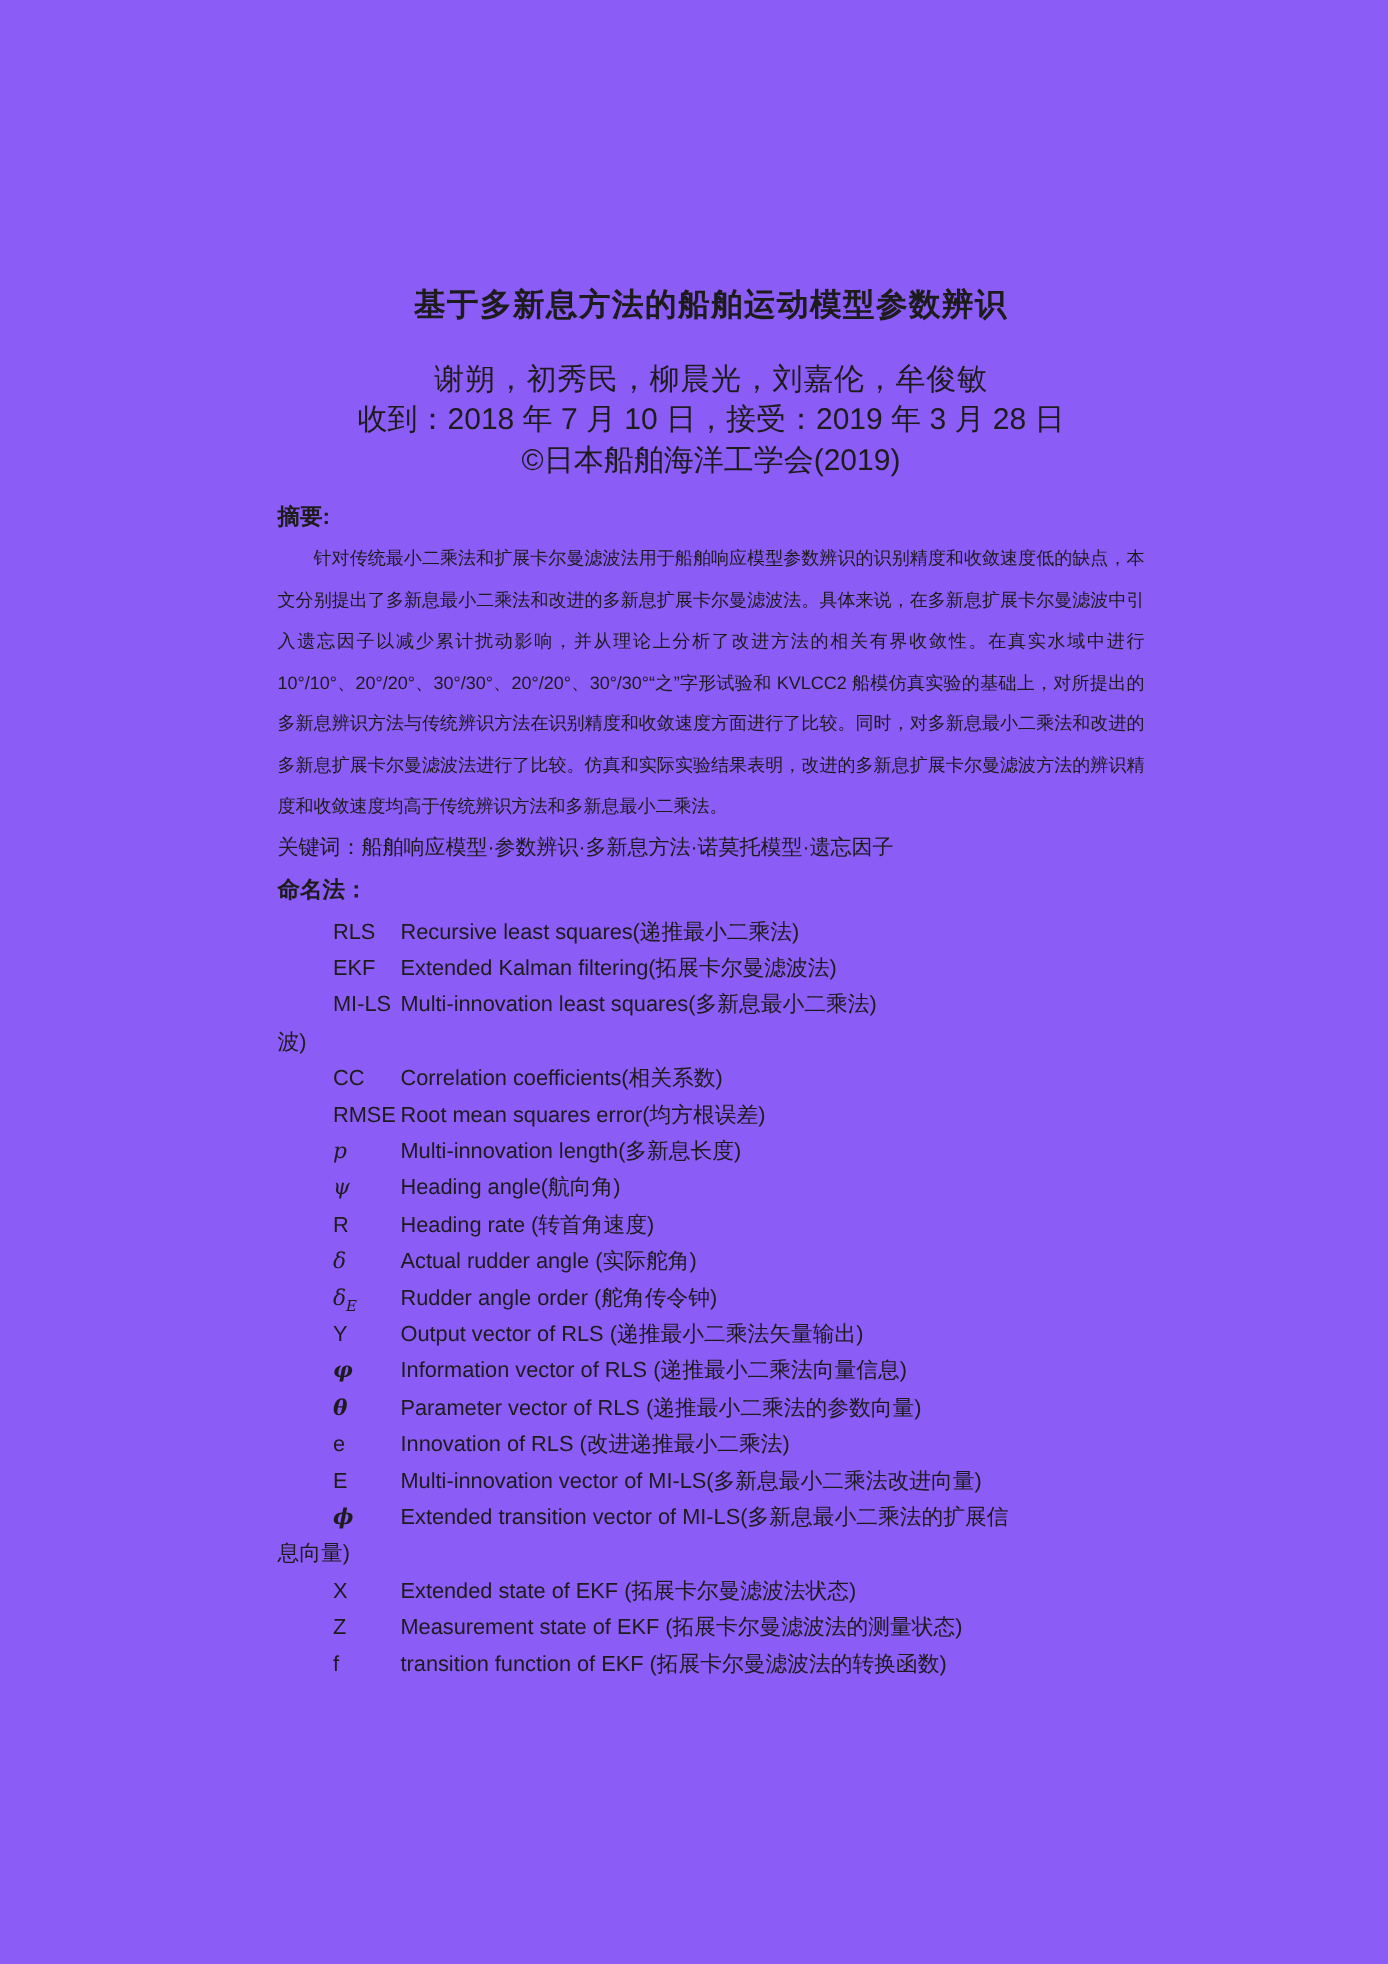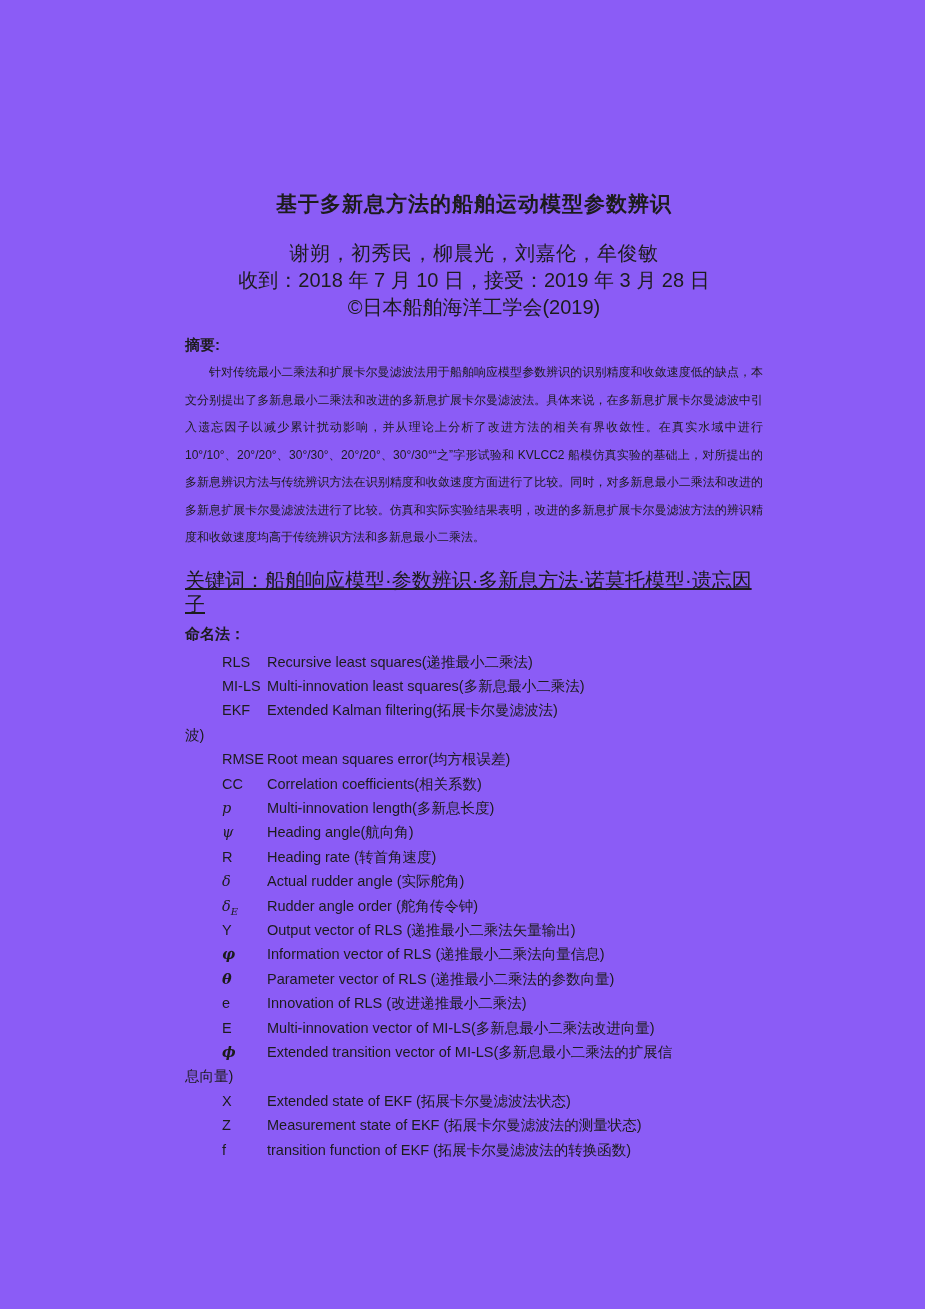--- a/index.html
+++ b/index.html
@@ -45,24 +45,23 @@
     line-height: 24px;
   }
   .abstract-text {
     margin: 2px 0 0 0;
     font-size: 12px;
     line-height: 27.5px;
     text-align: justify;
     text-indent: 2em;
   }
   .keywords {
-    margin-top: 16px;
-    font-size: 20px;
+    margin-top: 0;
+    font-size: 14px;
     line-height: 24px;
-    text-decoration: underline;
   }
   .nomenclature-label {
     margin-top: 6px;
     font-size: 15px;
     font-weight: 700;
     line-height: 24px;
   }
   .nom-list { margin-top: 4px; }
   .nom-row {
     display: flex;
@@ -105,35 +104,35 @@
     <div class="abstract-label">摘要:</div>
     <p class="abstract-text">针对传统最小二乘法和扩展卡尔曼滤波法用于船舶响应模型参数辨识的识别精度和收敛速度低的缺点，本文分别提出了多新息最小二乘法和改进的多新息扩展卡尔曼滤波法。具体来说，在多新息扩展卡尔曼滤波中引入遗忘因子以减少累计扰动影响，并从理论上分析了改进方法的相关有界收敛性。在真实水域中进行 10°/10°、20°/20°、30°/30°、20°/20°、30°/30°“之”字形试验和 KVLCC2 船模仿真实验的基础上，对所提出的多新息辨识方法与传统辨识方法在识别精度和收敛速度方面进行了比较。同时，对多新息最小二乘法和改进的多新息扩展卡尔曼滤波法进行了比较。仿真和实际实验结果表明，改进的多新息扩展卡尔曼滤波方法的辨识精度和收敛速度均高于传统辨识方法和多新息最小二乘法。</p>
     <div class="keywords">关键词：船舶响应模型·参数辨识·多新息方法·诺莫托模型·遗忘因子</div>
     <div class="nomenclature-label">命名法：</div>
     <div class="nom-list" id="nom-list">
         <div class="nom-row">
           <span class="nom-symbol">RLS</span>
           <span class="nom-def">Recursive least squares(递推最小二乘法)</span>
         </div>
         <div class="nom-row">
+          <span class="nom-symbol">EKF</span>
+          <span class="nom-def">Extended Kalman filtering(拓展卡尔曼滤波法)</span>
+        </div>
+        <div class="nom-row">
           <span class="nom-symbol">MI-LS</span>
           <span class="nom-def">Multi-innovation least squares(多新息最小二乘法)</span>
         </div>
+        <div class="nom-cont">波)</div>
         <div class="nom-row">
-          <span class="nom-symbol">EKF</span>
-          <span class="nom-def">Extended Kalman filtering(拓展卡尔曼滤波法)</span>
+          <span class="nom-symbol">CC</span>
+          <span class="nom-def">Correlation coefficients(相关系数)</span>
         </div>
-        <div class="nom-cont">波)</div>
         <div class="nom-row">
           <span class="nom-symbol">RMSE</span>
           <span class="nom-def">Root mean squares error(均方根误差)</span>
-        </div>
-        <div class="nom-row">
-          <span class="nom-symbol">CC</span>
-          <span class="nom-def">Correlation coefficients(相关系数)</span>
         </div>
         <div class="nom-row">
           <span class="nom-symbol sym-italic">p</span>
           <span class="nom-def">Multi-innovation length(多新息长度)</span>
         </div>
         <div class="nom-row">
           <span class="nom-symbol sym-italic">ψ</span>
           <span class="nom-def">Heading angle(航向角)</span>
         </div>
         <div class="nom-row">

